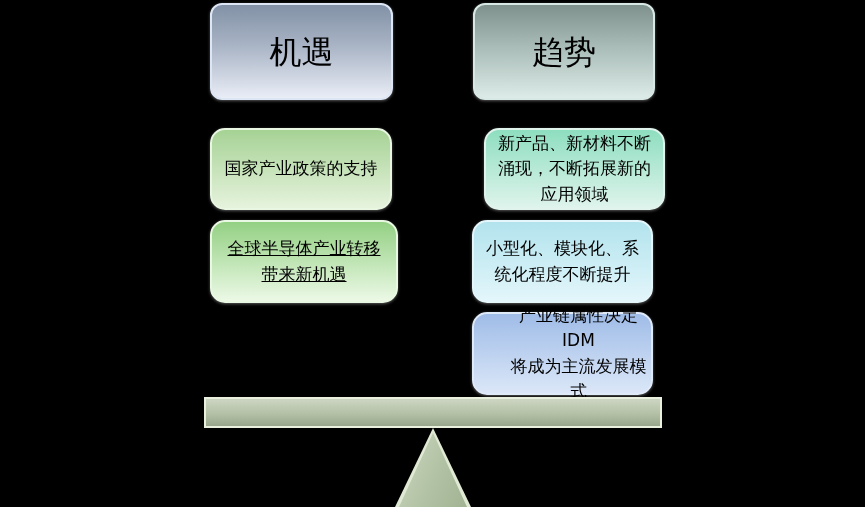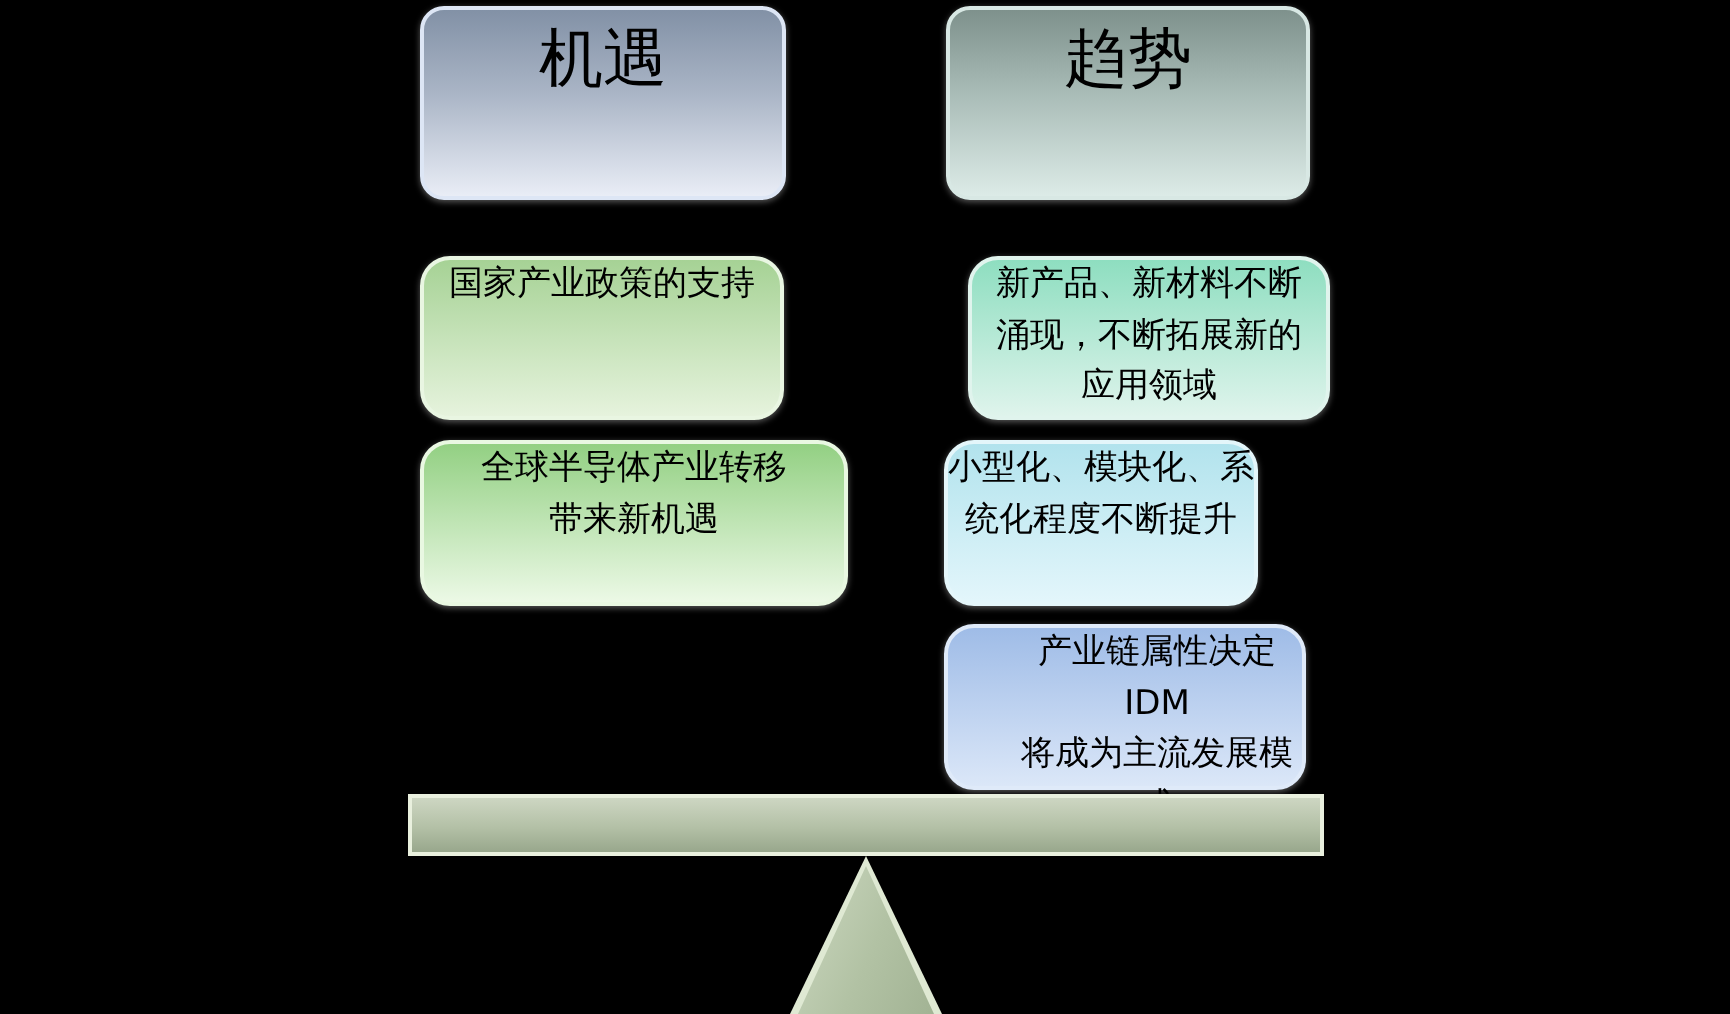--- a/index.html
+++ b/index.html
@@ -12,20 +12,21 @@
     position: relative;
     width: 865px;
     height: 507px;
     background: #000000;
     overflow: hidden;
   }
   .box {
     position: absolute;
     box-sizing: border-box;
     display: flex;
+    align-items: center;
     justify-content: center;
     text-align: center;
     color: #000;
   }
   .box .txt {
     white-space: pre-line;
     line-height: 1.5;
   }
   .header-box {
     border-radius: 12px;
@@ -48,36 +49,37 @@
     border: 2px solid #eef7ea;
     font-size: 17px;
     box-shadow: 0 1px 3px rgba(255,255,255,0.35);
   }
   #l-item-0 {
     left: 210px; top: 128px; width: 182px; height: 82px;
     background: linear-gradient(to bottom, #a6d295 0%, #e6f3dd 100%);
     border-color: #e9f6e2;
   }
   #l-item-1 {
-    left: 210px; top: 220px; width: 214px; height: 83px;
+    left: 210px; top: 220px; width: 188px; height: 83px;
     background: linear-gradient(to bottom, #93d083 0%, #ecf9e6 100%);
     border-color: #e9f8e2;
+    text-decoration: underline;
   }
   #l-item-2 {
     left: 210px; top: 312px; width: 182px; height: 83px;
     background: linear-gradient(to bottom, #9ad289 0%, #e9f6e1 100%);
     border-color: #eaf8e3;
   }
   #r-item-0 {
     left: 484px; top: 128px; width: 181px; height: 82px;
     background: linear-gradient(to bottom, #8edec0 0%, #dff4ec 100%);
     border-color: #e0f4ed;
   }
   #r-item-1 {
-    left: 472px; top: 220px; width: 157px; height: 83px;
+    left: 472px; top: 220px; width: 181px; height: 83px;
     background: linear-gradient(to bottom, #b2e3ed 0%, #e3f6fb 100%);
     border-color: #e4f6fa;
   }
   #r-item-2 {
     left: 472px; top: 312px; width: 181px; height: 83px;
     background: linear-gradient(to bottom, #9fbce7 0%, #dbe7f8 100%);
     border-color: #dfeaf9;
     padding-left: 32px;
   }
   #seesaw-beam {

